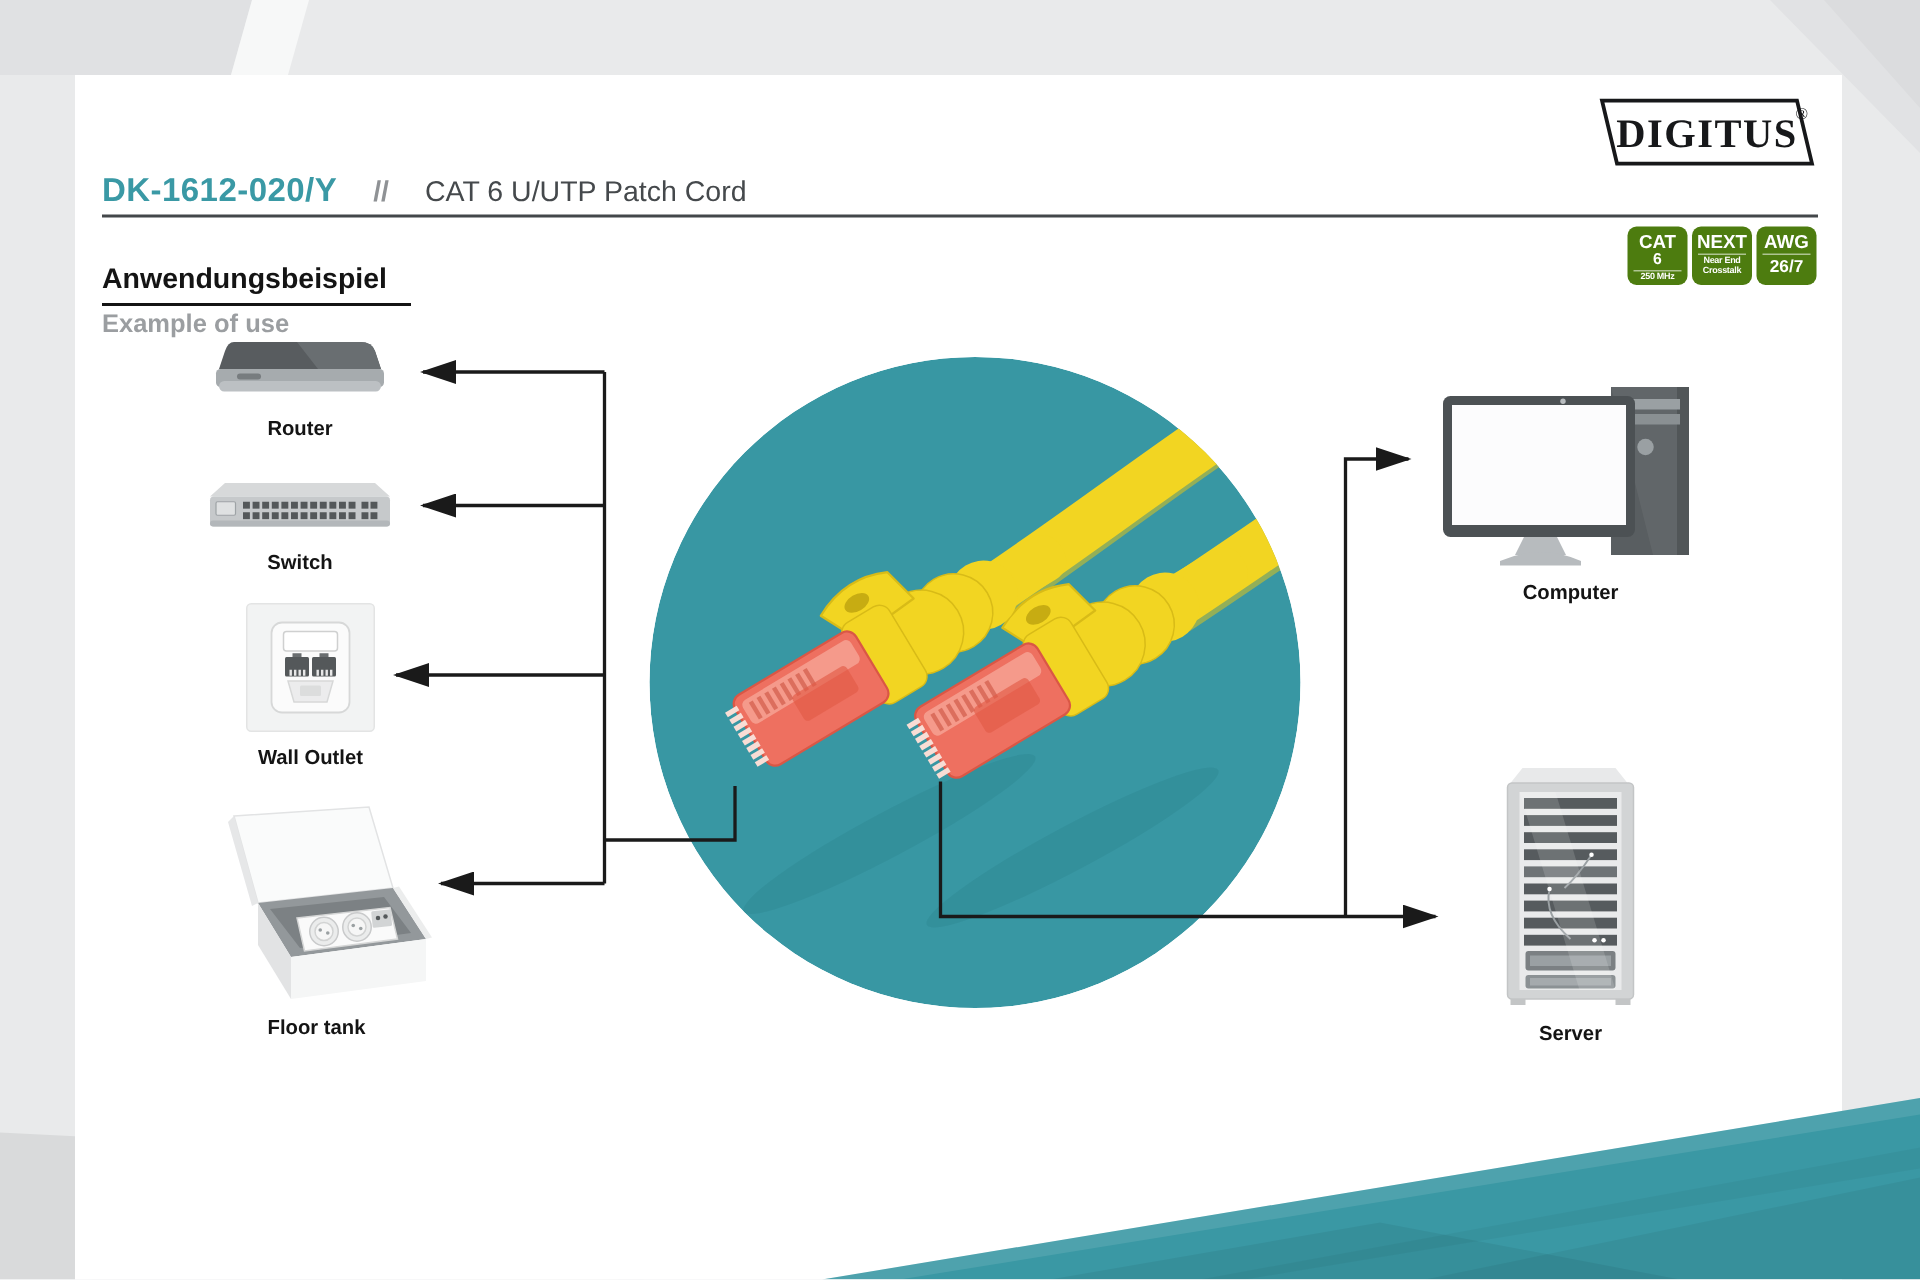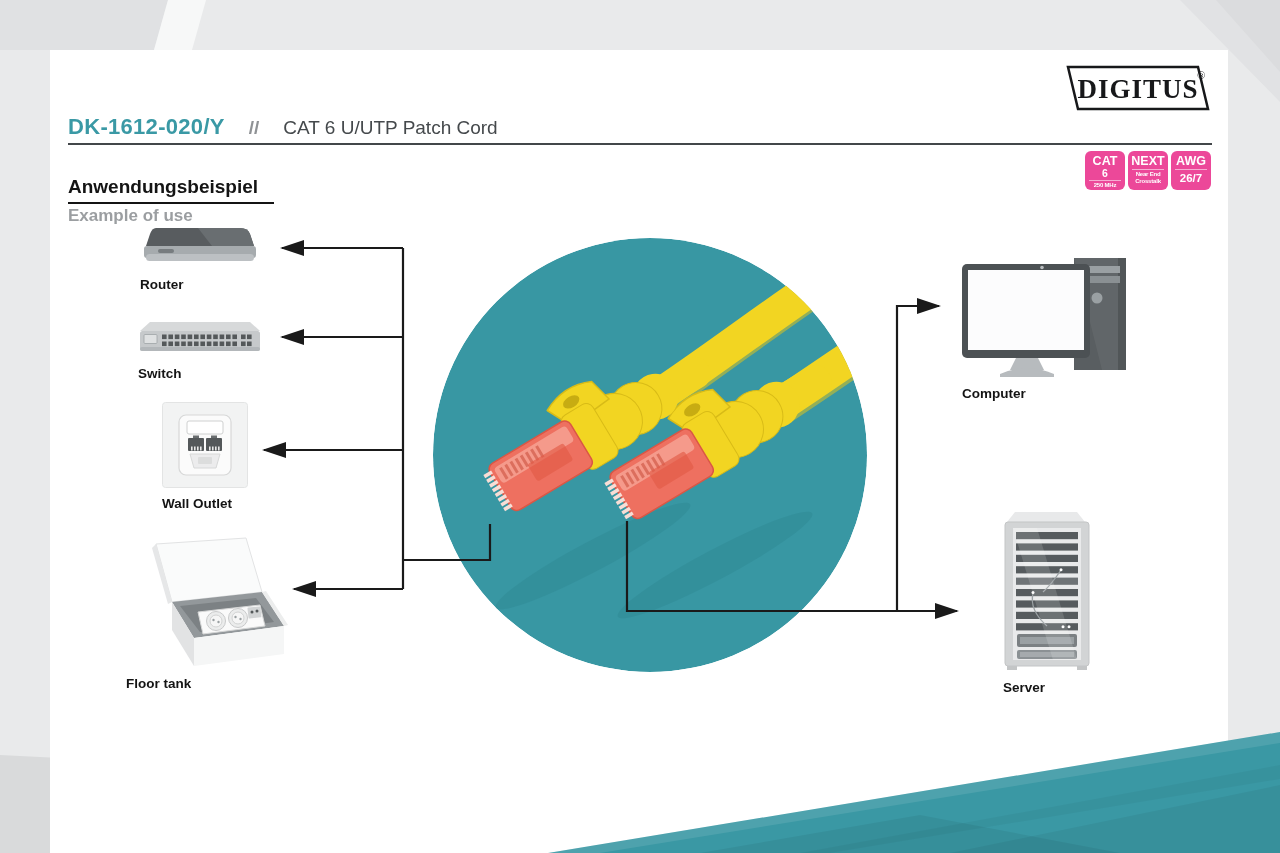--- a/index.html
+++ b/index.html
@@ -19,32 +19,32 @@
   
   .card{position:absolute;left:50px;top:50px;width:1178px;height:840px;background:#ffffff;z-index:1;}
   
   .logo{position:absolute;right:14px;top:14px;}
   .title-row{position:absolute;left:18px;top:64px;display:flex;align-items:baseline;gap:24px;white-space:nowrap;}
   .sku{font-size:22px;font-weight:bold;color:#3A99A5;letter-spacing:.3px;}
   .sep{font-size:19px;font-weight:bold;color:#8f9295;}
   .pname{font-size:19px;color:#45494c;}
   .rule{position:absolute;left:18px;top:93px;width:1144px;height:2px;background:#43474a;}
   .badges{position:absolute;top:101px;left:1035px;display:flex;gap:3px;}
-  .badge{width:40px;height:39px;background:#ec4899;border-radius:6px;color:#fff;text-align:center;
+  .badge{width:40px;height:39px;background:#4d7c0f;border-radius:6px;color:#fff;text-align:center;
     padding-top:4px;box-sizing:border-box;}
   .b1{font-size:12.5px;font-weight:bold;line-height:13px;}
   .b2{font-size:10.5px;font-weight:bold;line-height:11px;}
   .b2b{font-size:11.5px;font-weight:bold;line-height:14px;}
   .bdiv{height:1px;background:rgba(255,255,255,.55);margin:1px 4px;}
   .b3{font-size:6px;font-weight:bold;line-height:6.5px;letter-spacing:-.2px;}
   .h-de{position:absolute;left:18px;top:126px;font-size:19px;font-weight:bold;color:#141414;
     border-bottom:2.5px solid #141414;padding:0 16px 4px 0;}
   .h-en{position:absolute;left:18px;top:156px;font-size:17px;font-weight:bold;color:#9b9ea1;text-align:center;}
   
-  .dev{position:absolute;z-index:3;}
+  .dev{position:absolute;text-align:center;z-index:3;}
   .dev-label{font-size:13.5px;font-weight:bold;color:#141414;margin-top:4px;}
   .circle-wrap{position:absolute;left:383px;top:188px;width:434px;height:434px;z-index:2;}
   .overlay{position:absolute;left:0;top:0;z-index:5;pointer-events:none;}
 </style>
 </head>
 <body>
 
 <div class="deco-corner"></div>
 <div class="deco-sliver"></div>
 <svg class="deco-topright" width="150" height="160" viewBox="0 0 150 160">

